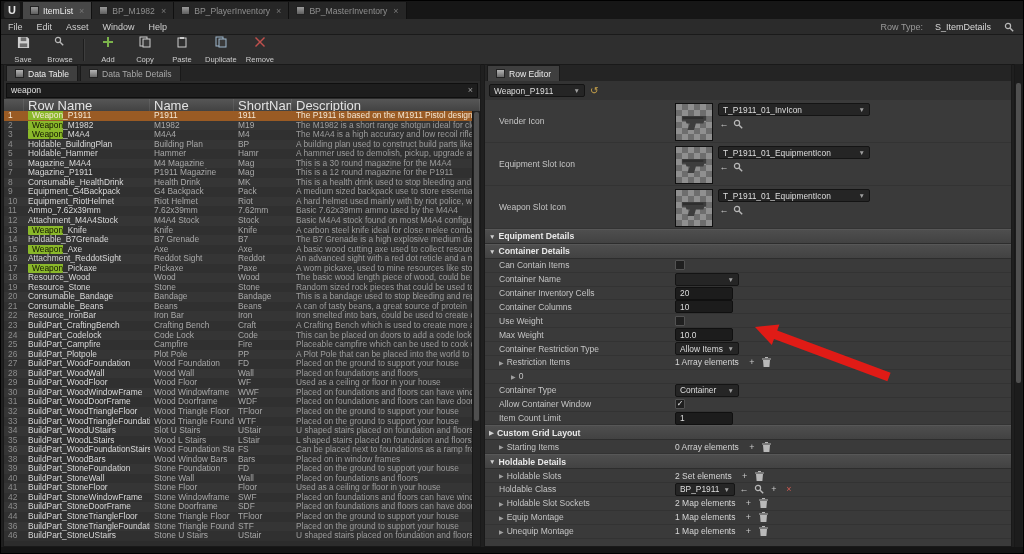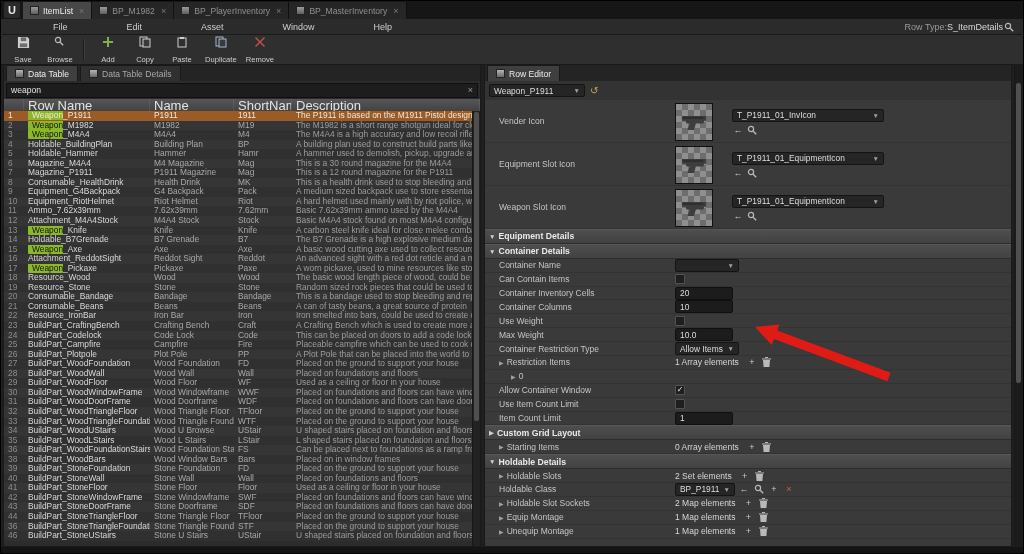--- a/index.html
+++ b/index.html
@@ -11,22 +11,22 @@
   .ue-logo{width:16px;height:16px;margin:1px 3px;background:#2b2b2b;color:#e8e8e8;font-size:11px;font-weight:bold;display:flex;align-items:center;justify-content:center;border-radius:2px;flex:none;}
   .wtabs{display:flex;align-items:flex-end;height:18px;}
   .wtab{height:17px;display:flex;align-items:center;gap:4px;padding:0 7px;background:#262626;color:#8f8f8f;font-size:8.6px;border-right:1px solid #101010;white-space:nowrap;}
   .wtab.active{background:#474747;color:#ececec;}
   .wtab .tabicon{width:7px;height:7px;background:linear-gradient(#9a9a9a,#5f5f5f);border:1px solid #222;flex:none;}
   .wtab-close{color:#777;font-size:9px;margin-left:2px;}
 
   
   .menubar{height:15px;background:#2b2b2b;display:flex;align-items:center;justify-content:space-between;border-bottom:1px solid #1a1a1a;}
   .menus{display:flex;align-items:center;height:100%;}
-  .menuitem{padding:0 7px;font-size:9px;color:#cfcfcf;height:100%;display:flex;align-items:center;margin-left:45px;}
-  .rowtype{display:flex;align-items:center;gap:0;padding-right:8px;font-size:9px;color:#9a9a9a;}
+  .menuitem{padding:0 7px;font-size:9px;color:#cfcfcf;height:100%;display:flex;align-items:center;}
+  .rowtype{display:flex;align-items:center;gap:12px;padding-right:8px;font-size:9px;color:#9a9a9a;}
   .rowtype-val{color:#d8d8d8;}
 
   
   .toolbar{height:29px;background:#2f2f2f;display:flex;align-items:center;gap:9px;padding-left:8px;border-bottom:1px solid #161616;}
   .tbtn{display:flex;flex-direction:column;align-items:center;justify-content:center;gap:6px;font-size:7.6px;color:#cdcdcd;min-width:28px;}
   .tbtn .ticon{height:13px;display:flex;align-items:center;justify-content:center;}
   .tsep{width:1px;height:22px;background:#1d1d1d;border-right:1px solid #3e3e3e;}
 
   
   .ptabs{height:16px;background:#242424;display:flex;align-items:flex-end;}
@@ -78,21 +78,21 @@
   .prow.cat .plabel{padding-left:4px;width:auto;}
   .twisty{font-size:6.5px;color:#cfcfcf;}
   .arr-twisty{font-size:6px;color:#9f9f9f;}
   .spin{box-sizing:border-box;height:13px;width:58px;background:#1c1c1c;border:1px solid #101010;border-radius:2px;padding:0 4px;display:flex;align-items:center;color:#dedede;font-size:8.4px;}
   .cb{box-sizing:border-box;width:10px;height:10px;background:#1f1f1f;border:1px solid #525252;border-radius:1px;display:flex;align-items:center;justify-content:center;font-size:8px;line-height:8px;color:#eaeaea;}
   .cb.on::after{content:"✓";}
   .arrtext{color:#d6d6d6;margin-right:4px;text-align:center;}
   .ibtn{width:12px;height:12px;display:inline-flex;align-items:center;justify-content:center;color:#c9c9c9;font-size:9px;line-height:12px;}
   .ibtn.red{color:#d05b52;}
   .prow.asset{height:42px;}
-  .assetv{display:flex;gap:19px;align-items:center;padding-top:2px;}
+  .assetv{display:flex;gap:5px;align-items:flex-start;padding-top:2px;}
   .thumbbox{width:36px;height:36px;border:1px solid #101010;background-color:#8f8f8f;background-image:linear-gradient(45deg,#6d6d6d 25%,transparent 25%,transparent 75%,#6d6d6d 75%),linear-gradient(45deg,#6d6d6d 25%,transparent 25%,transparent 75%,#6d6d6d 75%);background-size:12px 12px;background-position:0 0,6px 6px;display:flex;align-items:center;justify-content:center;flex:none;}
   .assetcol{display:flex;flex-direction:column;gap:2px;}
   .assetcol .combo{width:152px;}
   .assetbtns{display:flex;gap:2px;}
 
   .redarrow{position:absolute;left:740px;top:316px;width:152px;height:70px;z-index:50;pointer-events:none;}
   .botstrip{position:absolute;left:0;right:0;bottom:0;height:6px;background:#141414;}
 </style>
 </head>
 <body>
@@ -463,21 +463,21 @@
         <div class="trow">
           <span class="c-num">33</span>
           <span class="c-row">BuildPart_WoodTriangleFoundation</span>
           <span class="c-name">Wood Triangle Foundation</span>
           <span class="c-short">WTF</span>
           <span class="c-desc">Placed on the ground to support your house</span>
         </div>
         <div class="trow">
           <span class="c-num">34</span>
           <span class="c-row">BuildPart_WoodUStairs</span>
-          <span class="c-name">Wood U Browse</span>
+          <span class="c-name">Slot U Stairs</span>
           <span class="c-short">UStair</span>
           <span class="c-desc">U shaped stairs placed on foundation and floors</span>
         </div>
         <div class="trow">
           <span class="c-num">35</span>
           <span class="c-row">BuildPart_WoodLStairs</span>
           <span class="c-name">Wood L Stairs</span>
           <span class="c-short">LStair</span>
           <span class="c-desc">L shaped stairs placed on foundation and floors</span>
         </div>
@@ -663,35 +663,35 @@
           </div>
         </div>
         <div class="prow cat">
           <div class="plabel">
             <span class="twisty">▼</span>
             <span>Container Details</span>
           </div>
         </div>
         <div class="prow">
           <div class="plabel">
+            <span>Can Contain Items</span>
+          </div>
+          <div class="pval">
+            <div class="cb"></div>
+          </div>
+        </div>
+        <div class="prow">
+          <div class="plabel">
             <span>Container Name</span>
           </div>
           <div class="pval">
             <div class="combo">
               <span></span>
               <span class="caret">▼</span>
             </div>
-          </div>
-        </div>
-        <div class="prow">
-          <div class="plabel">
-            <span>Can Contain Items</span>
-          </div>
-          <div class="pval">
-            <div class="cb"></div>
           </div>
         </div>
         <div class="prow">
           <div class="plabel">
             <span>Container Inventory Cells</span>
           </div>
           <div class="pval">
             <div class="spin">
               <span>20</span>
             </div>
@@ -753,32 +753,35 @@
         </div>
         <div class="prow">
           <div class="plabel ind2">
             <span class="arr-twisty">▶</span>
             <span>0</span>
           </div>
           <div class="pval"></div>
         </div>
         <div class="prow">
           <div class="plabel">
+            <span>Container Type</span>
+          </div>
+          <div class="pval">
+            <div class="combo">
+              <span>Container</span>
+              <span class="caret">▼</span>
+            </div>
+          </div>
+        </div>
+        <div class="prow">
+          <div class="plabel">
             <span>Allow Container Window</span>
           </div>
           <div class="pval">
             <div class="cb on"></div>
-          </div>
-        </div>
-        <div class="prow">
-          <div class="plabel">
-            <span>Use Item Count Limit</span>
-          </div>
-          <div class="pval">
-            <div class="cb"></div>
           </div>
         </div>
         <div class="prow">
           <div class="plabel">
             <span>Item Count Limit</span>
           </div>
           <div class="pval">
             <div class="spin">
               <span>1</span>
             </div>

